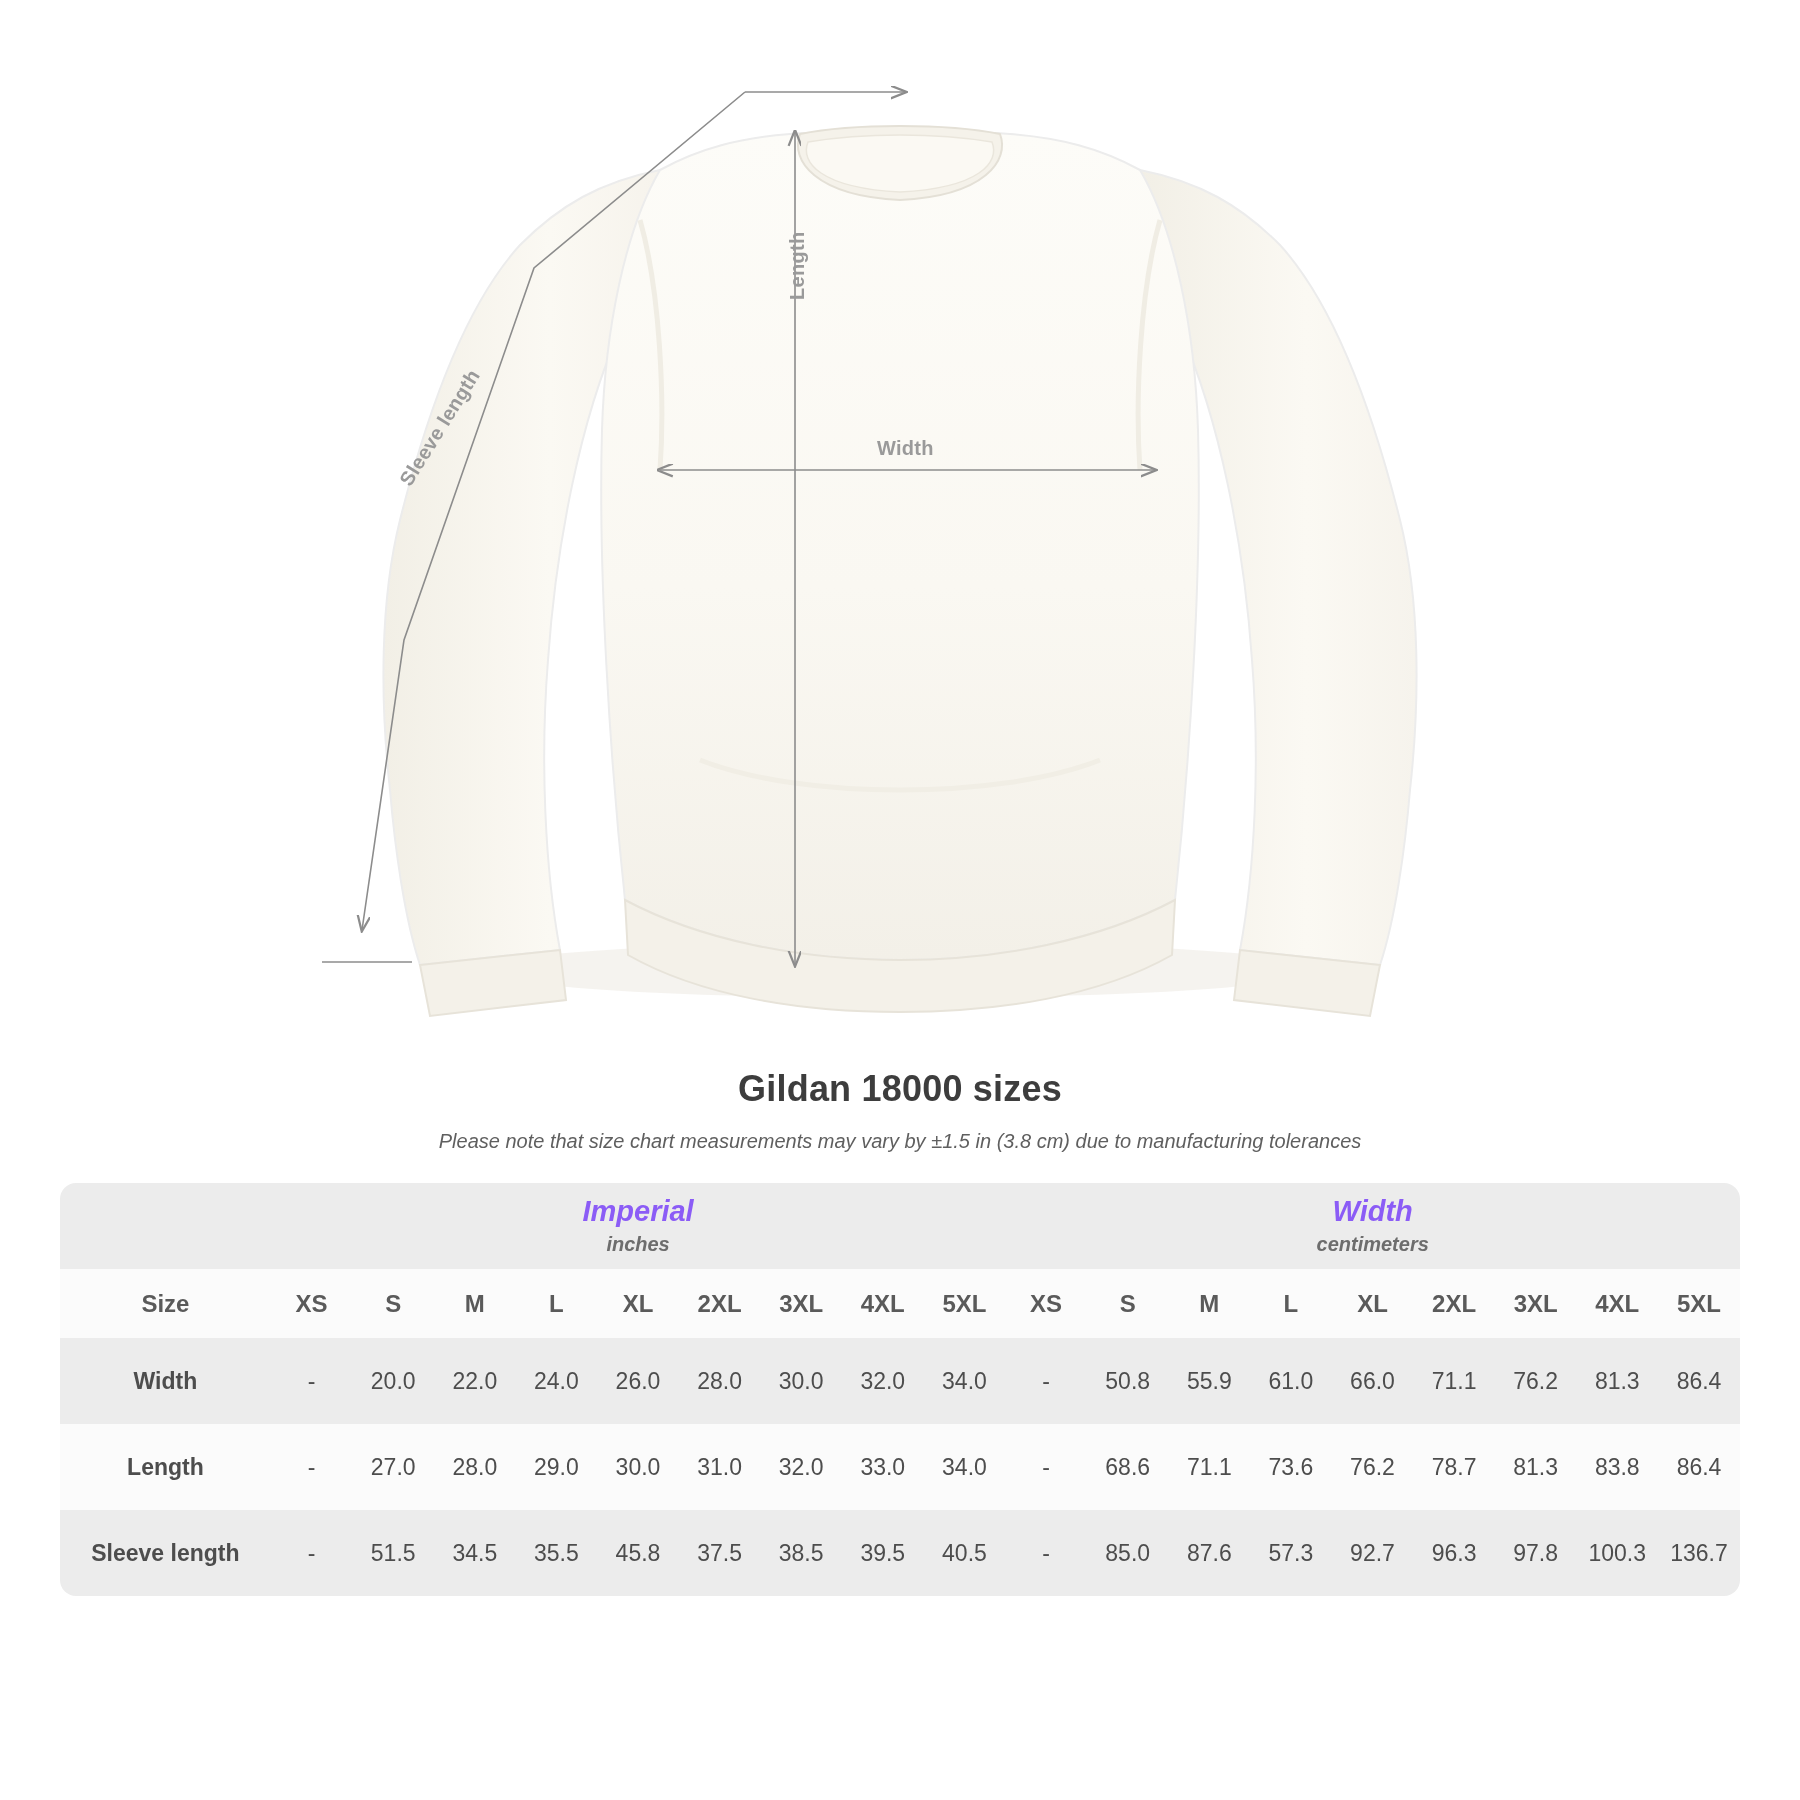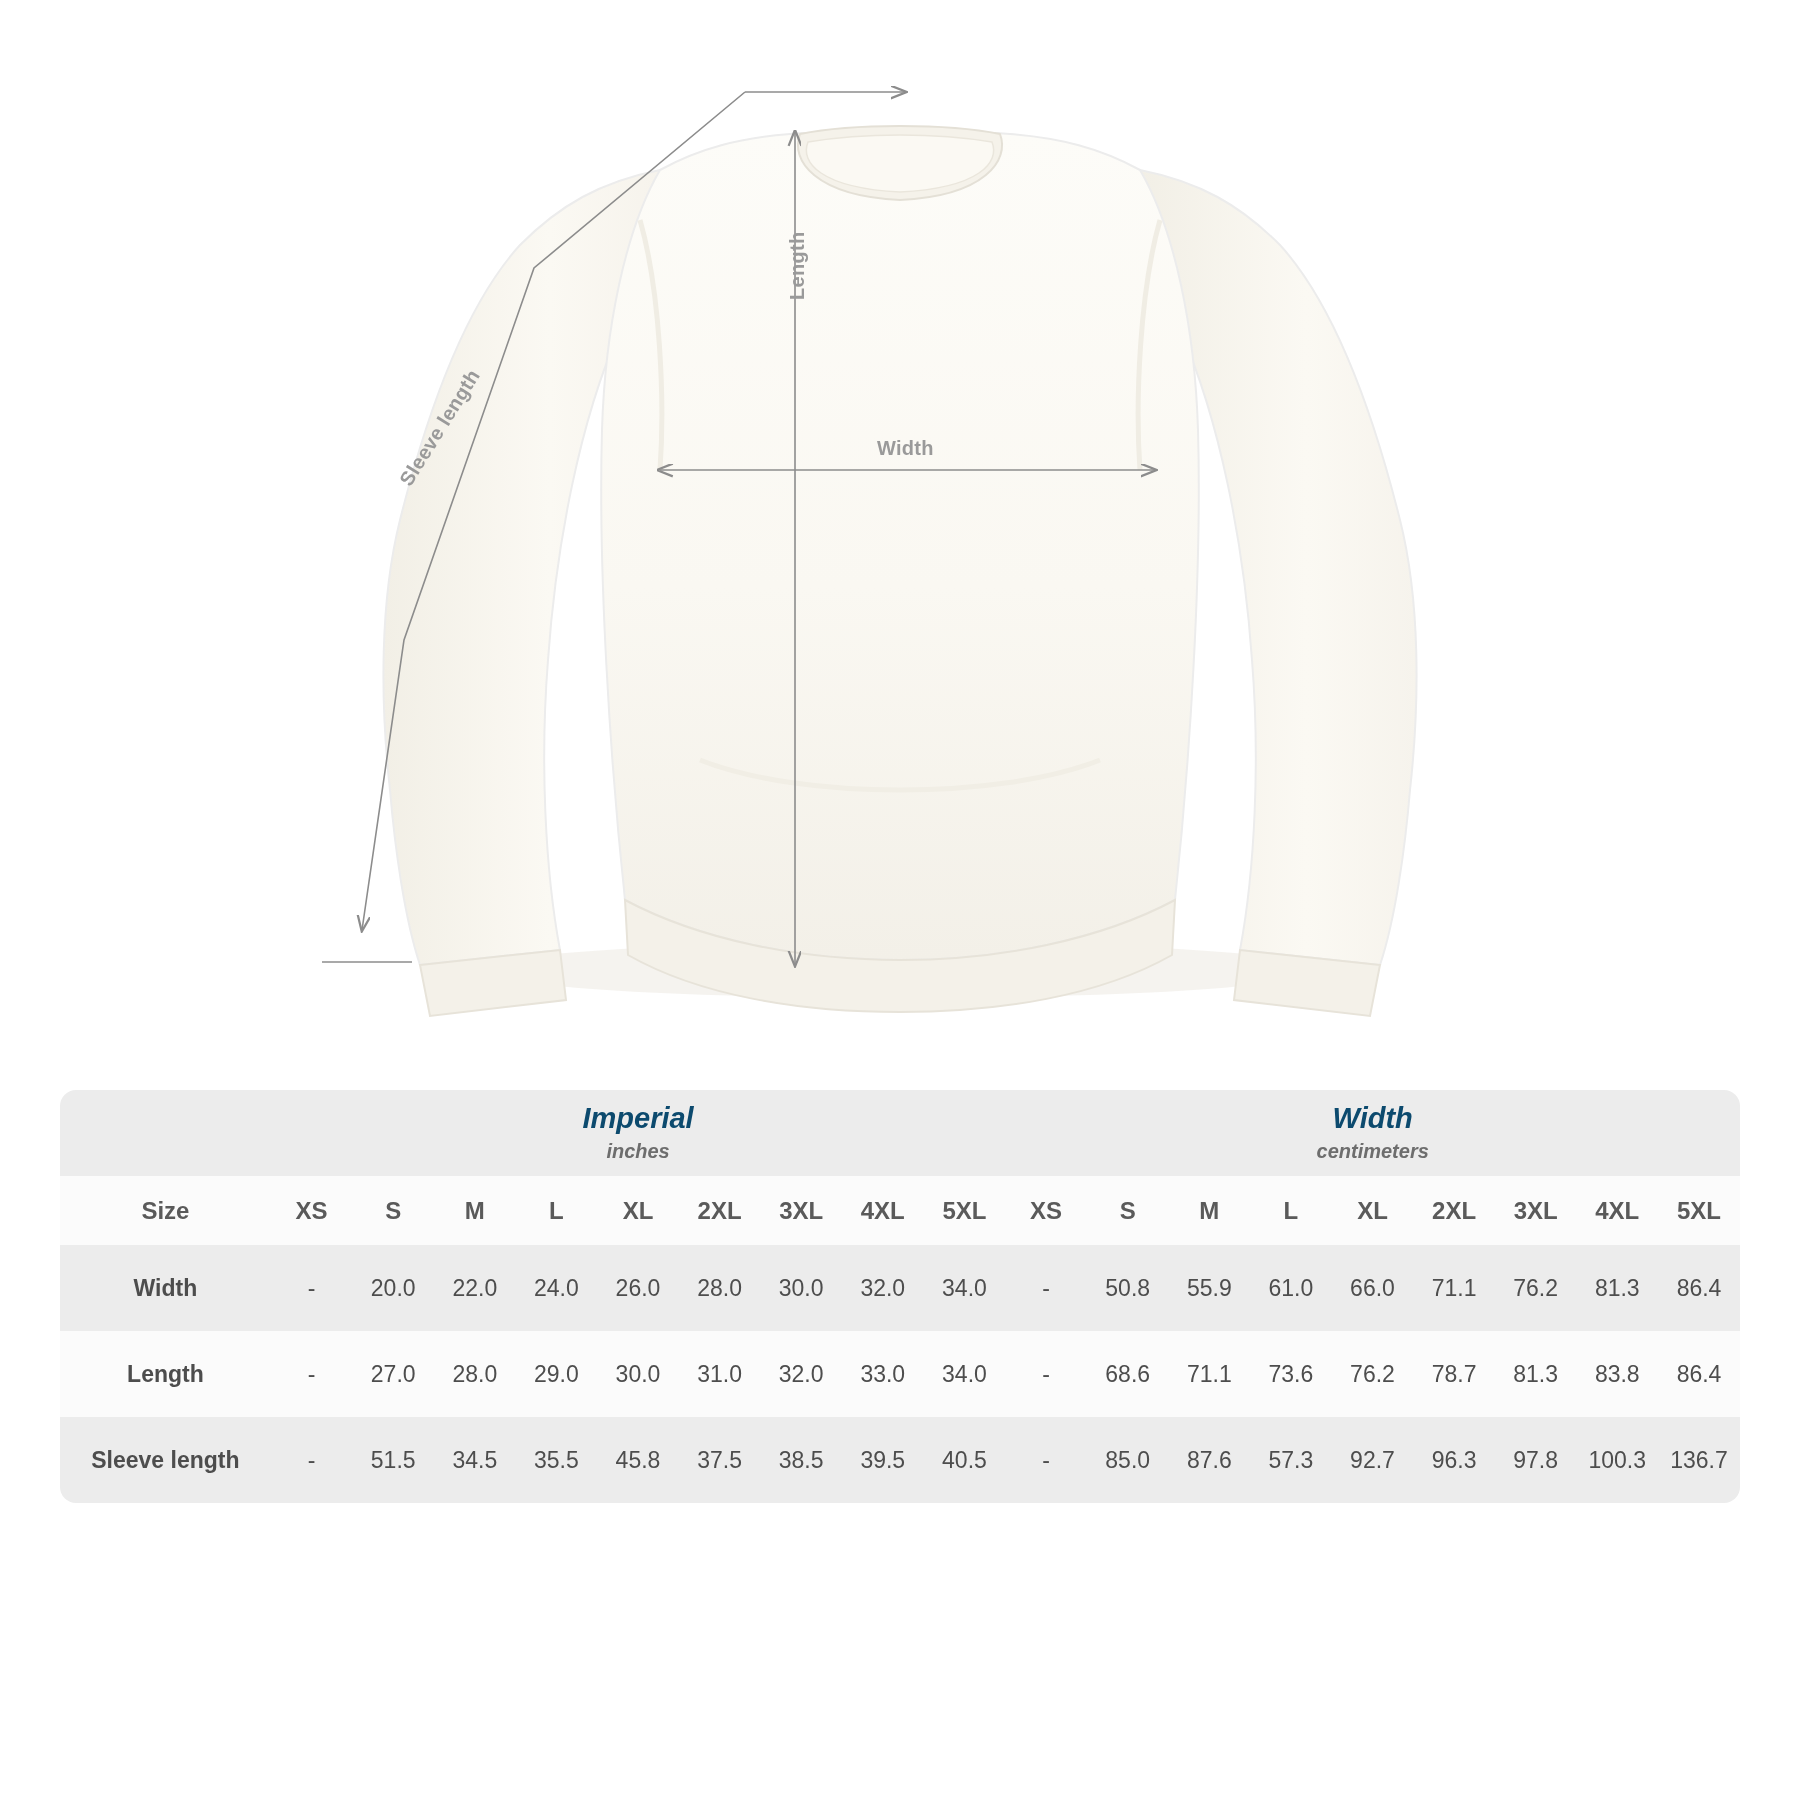--- a/index.html
+++ b/index.html
@@ -95,21 +95,21 @@
     vertical-align: middle;
   }
   .unit-head {
     background: #ececec;
     height: 140px;
   }
   .unit-head .unit-name {
     font-size: 29px;
     font-weight: bold;
     font-style: italic;
-    color: #0c4a6e;
+    color: #8b5cf6;
     display: block;
     line-height: 1.1;
   }
   .unit-head .unit-sub {
     font-size: 20px;
     font-style: italic;
     color: #6d6d6d;
     display: block;
     margin-top: 6px;
     font-weight: bold;
@@ -227,20 +227,24 @@
         <polyline points="745,92 534,268 404,640 362,930" marker-end="url(#arrEnd)"></polyline>
         <line x1="322" y1="962" x2="412" y2="962"></line>
       </g>
     </svg>
 
     <div class="dim-label width-lbl">Width</div>
     <div class="dim-label length-lbl">Length</div>
     <div class="dim-label sleeve-lbl">Sleeve length</div>
   </div>
 
+  <div class="title-block">
+    <div class="chart-title">Gildan 18000 sizes</div>
+    <div class="chart-note">Please note that size chart measurements may vary by ±1.5 in (3.8 cm) due to manufacturing tolerances</div>
+  </div>
 
   <div class="table-wrap">
     <table class="size-table">
       <colgroup>
         <col class="col-label">
         <col class="col-val">
           <col class="col-val">
           <col class="col-val">
           <col class="col-val">
           <col class="col-val">

